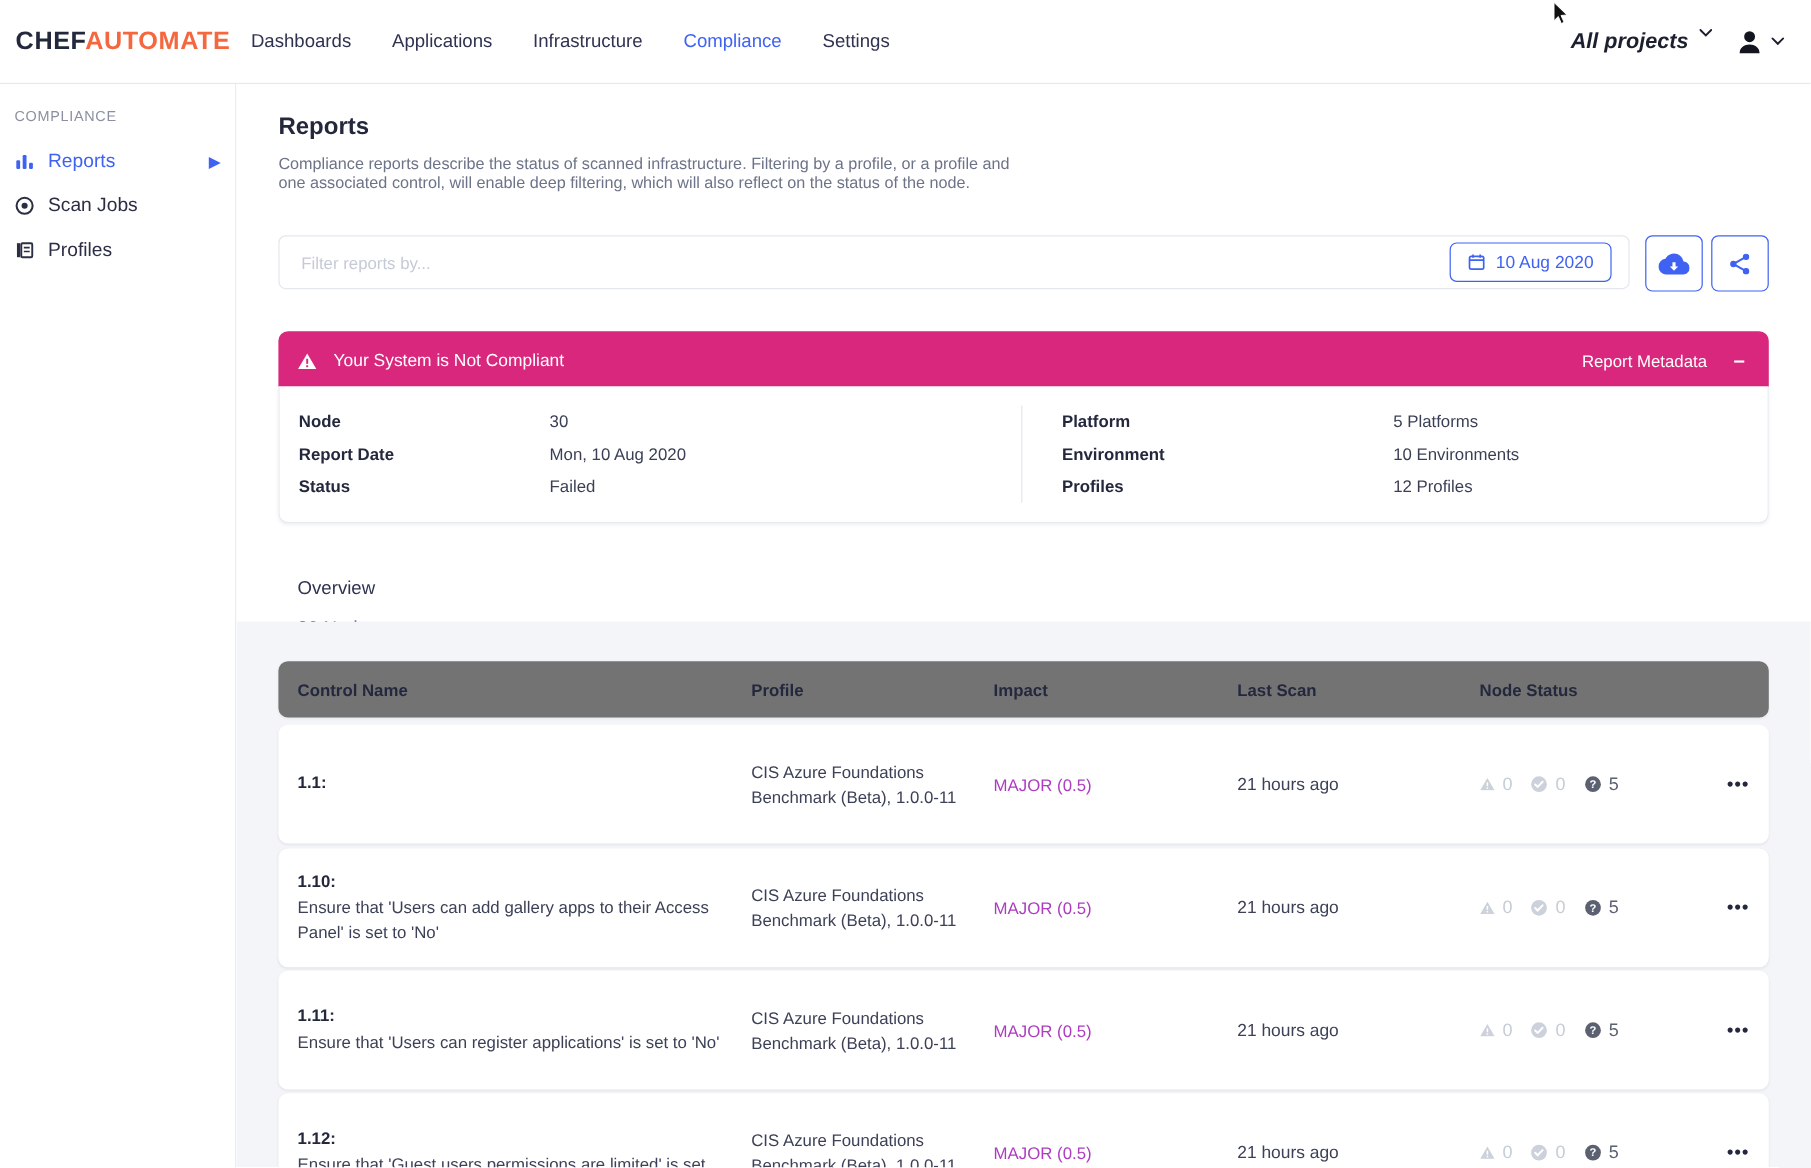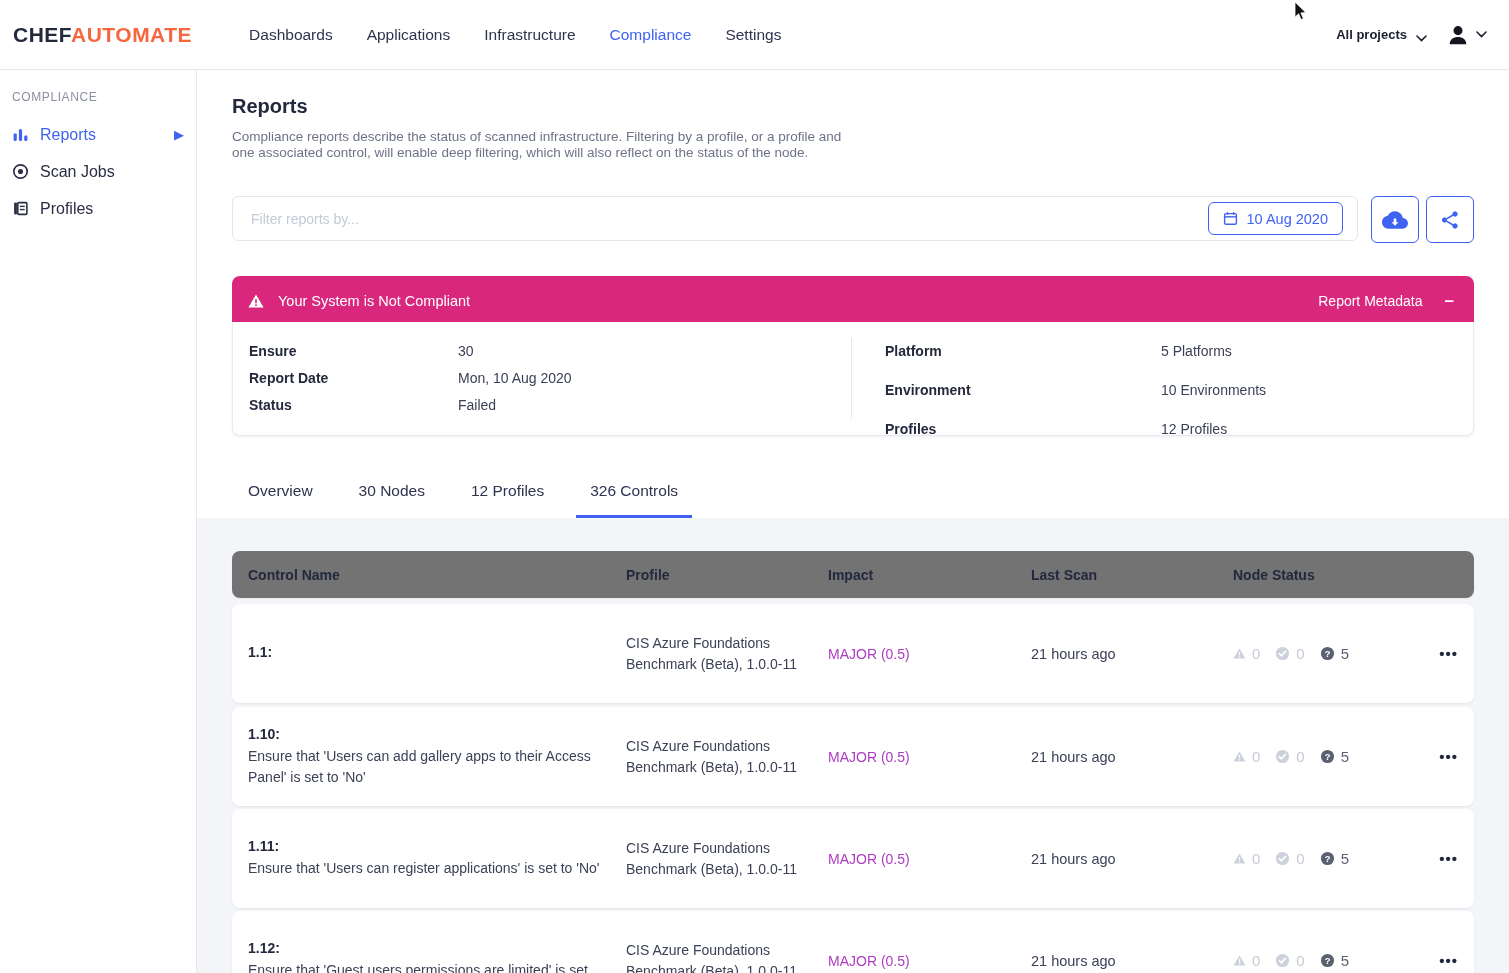--- a/index.html
+++ b/index.html
@@ -1,29 +1,29 @@
 <!DOCTYPE html>
 <html><head>
 <meta charset="utf-8">
 <style>
   * { margin:0; padding:0; box-sizing:border-box; }
   html,body { width:1509px; height:973px; overflow:hidden; }
   body { font-family:"Liberation Sans", sans-serif; background:#fff; color:#2b2e44; position:relative; }
 
   
   .navbar { position:absolute; top:0; left:0; width:1509px; height:70px; background:#fff;
-            border-bottom:1px solid #e6e8ee; display:flex; align-items:center; padding:0 22px 0 13px; z-index:5;gap:40px; }
+            border-bottom:1px solid #e6e8ee; display:flex; align-items:center; padding:0 22px 0 13px; z-index:5; }
   .logo { font-size:21px; font-weight:700; letter-spacing:.5px; cursor:pointer; white-space:nowrap; }
   .logo-chef { color:#24283d; }
   .logo-automate { color:#f5683f; }
   .nav-links { display:flex; align-items:center; margin-left:17px; }
   .nav-link { font-size:15.5px; color:#2f3350; margin-right:34px; cursor:pointer; }
   .nav-link.active { color:#3f62f2; }
   .nav-right { margin-left:auto; display:flex; align-items:center; }
-  .projects { display:flex; align-items:flex-end; font-size:13px; font-weight:700; color:#1c1f2e; cursor:pointer; }
+  .projects { display:flex; align-items:flex-start; font-size:18px; font-weight:700; color:#1c1f2e; cursor:pointer;font-style:italic; }
   .projects svg { margin-left:9px; }
   .user { display:flex; align-items:center; margin-left:20px; cursor:pointer; }
   .user svg.chev { margin-left:7px; }
 
   
   .sidebar { position:absolute; top:70px; left:0; width:197px; height:903px; background:#fff;
              border-right:1px solid #e6e8ee; padding-top:20px; }
   .side-section { font-size:12px; color:#8b90a0; letter-spacing:.6px; padding:0 12px; margin-bottom:12px; }
   .side-item { display:flex; align-items:center; height:37px; padding:0 12px; font-size:16px; color:#2b2e44; cursor:pointer; }
   .side-item .sicon { width:17px; height:17px; margin-right:11px; display:inline-flex; }
@@ -52,28 +52,28 @@
   .banner-msg { font-size:14.5px; margin-left:14px; }
   .banner-right { margin-left:auto; display:flex; align-items:center; }
   .banner-meta { font-size:14px; cursor:pointer; }
   .banner-collapse { font-size:17px; font-weight:700; margin-left:22px; cursor:pointer; line-height:1; }
 
   .metadata { position:absolute; left:35px; top:252px; width:1242px; height:114px; background:#fff;
               border:1px solid #e7eaf0; border-top:none; border-radius:0 0 8px 8px;
               box-shadow:0 1px 3px rgba(40,45,70,.08); display:flex; padding:16px 0; }
   .meta-col { display:flex; flex-direction:column; }
   .meta-col.left { width:619px; padding-left:16px; border-right:1px solid #e4e7ed; }
-  .meta-col.right { flex:1; padding-left:33px;gap:12px; }
+  .meta-col.right { flex:1; padding-left:33px; }
   .meta-row { display:flex; line-height:27px; font-size:14px; }
   .meta-label { font-weight:700; color:#24283d; }
   .left .meta-label { width:209px; }
   .right .meta-label { width:276px; }
   .meta-value { color:#3a3f55; }
 
-  .tabs { position:absolute; left:37px; top:400px; height:48px; display:flex; }
+  .tabs { position:absolute; left:37px; top:400px; height:48px; display:flex;flex-direction:column; }
   .tab { padding:12px 14px 0 14px; margin-right:18px; font-size:15.5px; color:#2f3350; cursor:pointer;
          border-bottom:3px solid transparent; height:48px; }
   .tab.active { border-bottom-color:#3f62f2; }
 
   .gray-area { position:absolute; left:0; top:448px; width:1312px; height:455px; background:#f3f5f8; }
 
   .thead { position:absolute; left:35px; top:33px; width:1242px; height:47px; background:#737373;
            border-radius:8px; box-shadow:0 1px 2px rgba(40,45,70,.06); display:grid;
            grid-template-columns:378px 202px 203px 202px 1fr 44px; align-items:center; padding:0 16px;
            font-size:14px; font-weight:700; color:#24283d; }
@@ -210,21 +210,21 @@
     <span class="banner-msg">Your System is Not Compliant</span>
     <div class="banner-right">
       <span class="banner-meta">Report Metadata</span>
       <span class="banner-collapse">–</span>
     </div>
   </div>
 
   <div class="metadata">
     <div class="meta-col left">
       <div class="meta-row">
-          <span class="meta-label">Ensure</span>
+          <span class="meta-label">Node</span>
           <span class="meta-value">30</span>
         </div>
       <div class="meta-row">
           <span class="meta-label">Report Date</span>
           <span class="meta-value">Mon, 10 Aug 2020</span>
         </div>
       <div class="meta-row">
           <span class="meta-label">Status</span>
           <span class="meta-value">Failed</span>
         </div>

